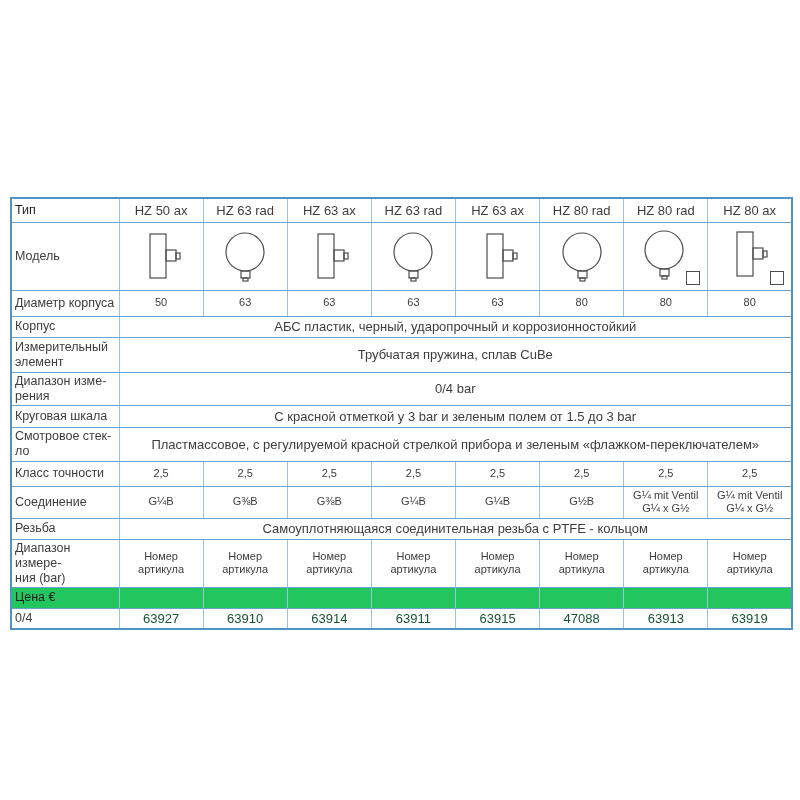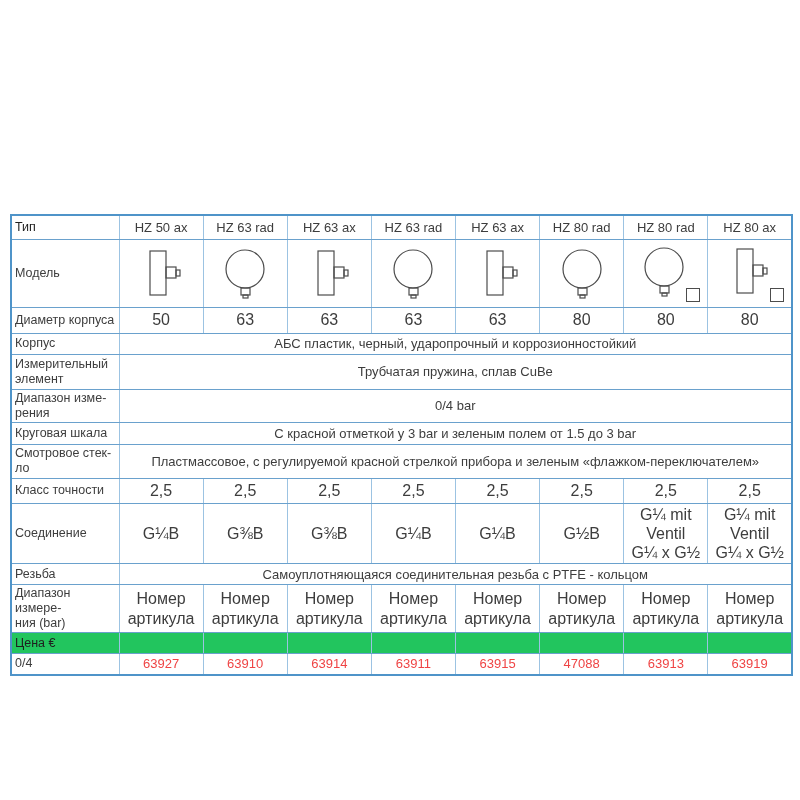--- a/index.html
+++ b/index.html
@@ -6,21 +6,21 @@
     margin: 0;
     padding: 0;
     width: 800px;
     height: 800px;
     background: #ffffff;
     font-family: "Liberation Sans", sans-serif;
   }
   .spec-table {
     position: absolute;
     left: 10px;
-    top: 214px;
+    top: 197px;
     width: 783px;
     border-collapse: collapse;
     table-layout: fixed;
     border: 2px solid #4f94c9;
     color: #3d3d3d;
   }
   .spec-table td, .spec-table th {
     border-left: 1px solid #9cc3e2;
     border-right: 1px solid #9cc3e2;
     border-top: 1px solid #6aa1cd;
@@ -32,36 +32,36 @@
   }
   .lbl {
     text-align: left;
     padding-left: 6px;
     font-size: 12.5px;
     white-space: pre-line;
     line-height: 1.2;
   }
   .bold-lbl { font-weight: 700; color: #1f1f1f; }
   .col-h { text-align: center; font-size: 13px; }
-  .val { text-align: center; font-size: 16px; white-space: pre-line; line-height: 1.2; }
+  .val { text-align: center; font-size: 11px; white-space: pre-line; line-height: 1.2; }
   .span-val { text-align: center; font-size: 13px; }
   .model-cell { position: relative; text-align: center; }
   .gauge-icon { display: inline-block; vertical-align: middle; }
   .gauge-icon svg { display: block; }
   .marker-square {
     position: absolute;
     right: 7px;
     bottom: 5px;
     width: 12px;
     height: 12px;
     border: 1.5px solid #4c4c4c;
     background: #ffffff;
   }
   .price-row td, .price-row th { background: #22c55e; }
-  .article { color: #ef4444; font-weight: 700; font-size: 13px; text-align: center; margin-left: 32px; }
+  .article { color: #14532d; font-weight: 700; font-size: 13px; text-align: center; margin-left: 32px; }
   
   .r-type   { height: 24px; }
   .r-model  { height: 68px; }
   .r-diam   { height: 26px; padding-left: 28px; }
   .r-body   { height: 21px; }
   .r-elem   { height: 35px; }
   .r-range  { height: 31px; }
   .r-dial   { height: 22px; }
   .r-window { height: 34px; }
   .r-acc    { height: 25px; }

